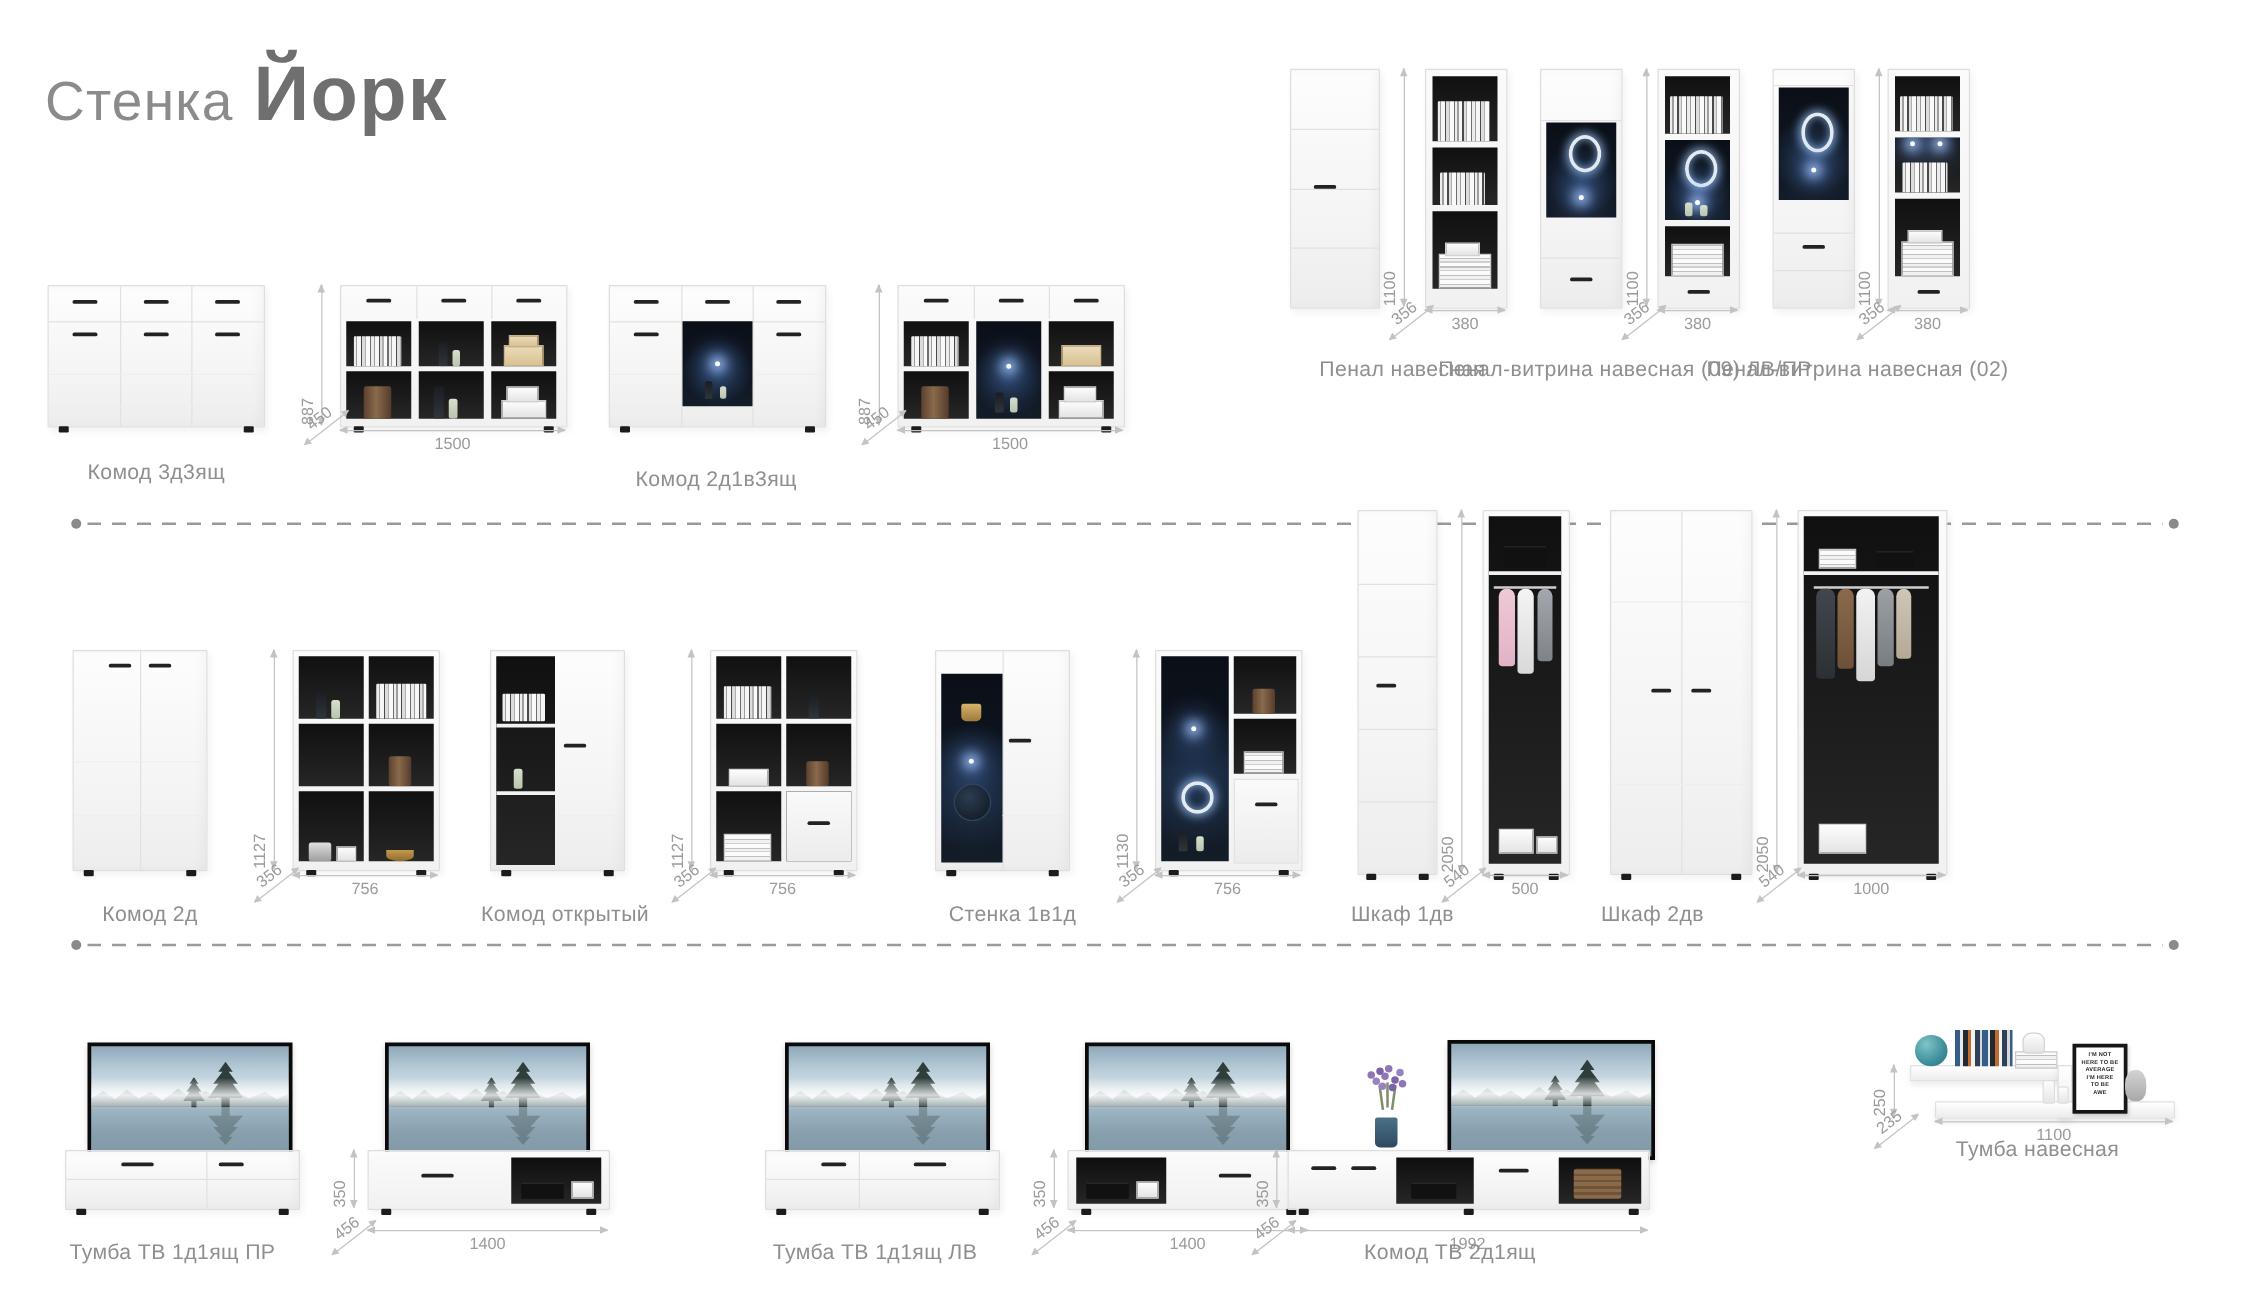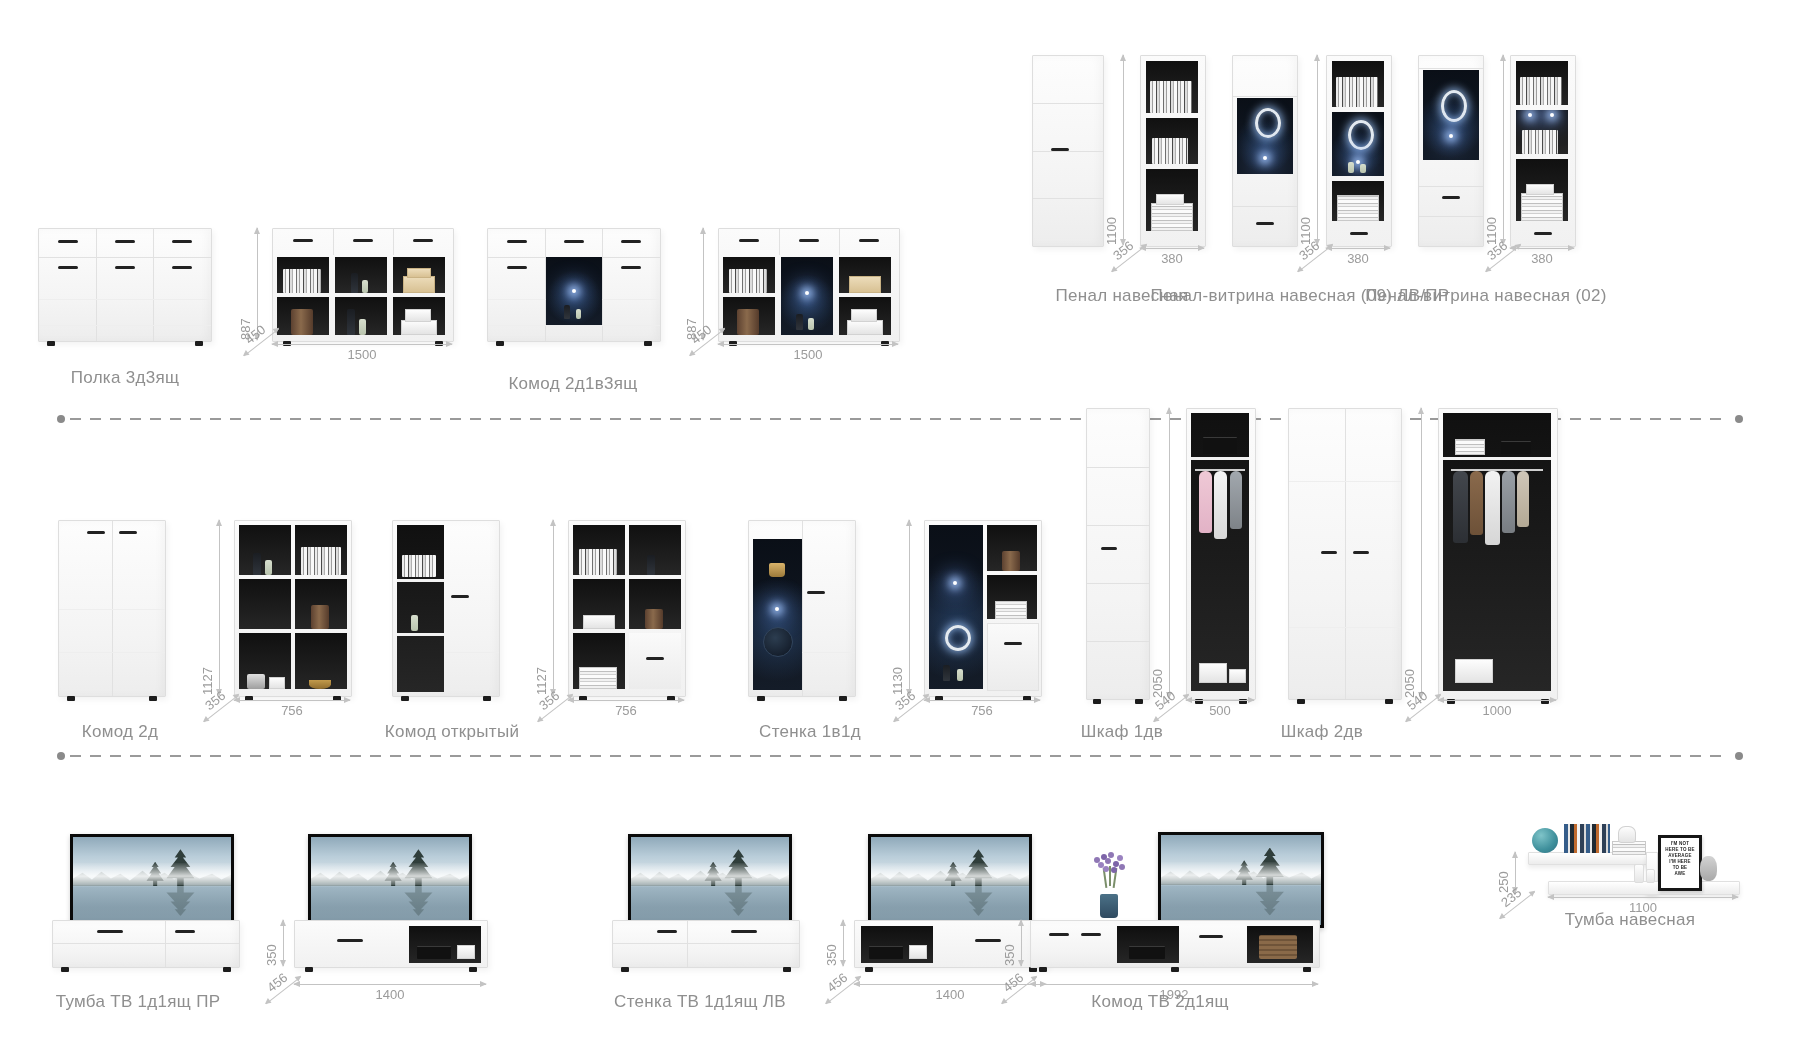--- a/index.html
+++ b/index.html
@@ -98,20 +98,24 @@
      box-shadow:8px 3px 0 #7d64a8,-7px 4px 0 #9a82c0,3px -6px 0 #8f77b5,-4px -4px 0 #7d64a8,
        12px -3px 0 #9a82c0,-11px -1px 0 #8f77b5,6px 9px 0 #7d64a8,-2px 8px 0 #9a82c0,14px 6px 0 #8f77b5;}
   .stem{position:absolute;width:1.5px;height:20px;background:#7b8f6a;}
   .pot{position:absolute;background:linear-gradient(180deg,#4b7187,#2f4a60);border-radius:2px 2px 4px 4px;}
 </style>
 </head>
 <body>
 
 <div id="canvas">
 
+  <div class="title">
+    <span class="t-light">Стенка</span>
+    <span class="t-bold">Йорк</span>
+  </div>
 
   <div class="cab" style="left:38px;top:228px;width:172px;height:112px">
     <div class="sv" style="left:57px"></div>
       <div class="sv" style="left:114px"></div>
     <div class="sh" style="top:28px"></div>
       <div class="sh f" style="top:70px"></div>
       <div class="sh f" style="top:96px"></div>
     <div class="hd" style="left:19px;top:11px;width:20px"></div>
     <div class="hd" style="left:76px;top:11px;width:20px"></div>
     <div class="hd" style="left:133px;top:11px;width:20px"></div>
@@ -158,21 +162,21 @@
     <div class="ft" style="right:10px"></div>
   </div>
   <div class="ddim" style="left:236px;top:330px">
     <span class="tx">450</span>
       <span class="ln"></span>
     </div>
   <div class="wdim" style="left:272px;top:344px;width:180px">
     <span class="ln"></span>
       <span class="tx">1500</span>
     </div>
-  <div class="plabel" style="left:125px;top:368px">Полка 3д3ящ</div>
+  <div class="plabel" style="left:125px;top:368px">Комод 3д3ящ</div>
 
   <div class="cab" style="left:487px;top:228px;width:172px;height:112px">
     <div class="sv" style="left:57px"></div>
       <div class="sv" style="left:114px"></div>
     <div class="sh" style="top:28px"></div>
       <div class="sh f" style="top:70px"></div>
       <div class="sh f" style="top:96px"></div>
     <div class="hd" style="left:19px;top:11px;width:20px"></div>
     <div class="hd" style="left:76px;top:11px;width:20px"></div>
     <div class="hd" style="left:133px;top:11px;width:20px"></div>
@@ -657,21 +661,21 @@
     <div class="ft" style="right:10px"></div>
   </div>
   <div class="ddim" style="left:818px;top:978px">
     <span class="tx">456</span>
       <span class="ln"></span>
     </div>
   <div class="wdim" style="left:854px;top:984px;width:192px">
     <span class="ln"></span>
       <span class="tx">1400</span>
     </div>
-  <div class="plabel" style="left:700px;top:992px">Стенка ТВ 1д1ящ ЛВ</div>
+  <div class="plabel" style="left:700px;top:992px">Тумба ТВ 1д1ящ ЛВ</div>
 
   <div style="position:absolute;left:1092px;top:850px;width:34px;height:70px">
     <div class="stem" style="left:12px;top:18px;transform:rotate(-8deg)"></div>
     <div class="stem" style="left:17px;top:16px"></div>
     <div class="stem" style="left:22px;top:18px;transform:rotate(8deg)"></div>
     <div class="lavdot" style="left:13px;top:8px"></div>
     <div class="pot" style="left:8px;top:44px;width:18px;height:24px"></div>
   </div>
   <div class="tv" style="left:1158px;top:832px;width:160px;height:90px">
     <div class="scr">

